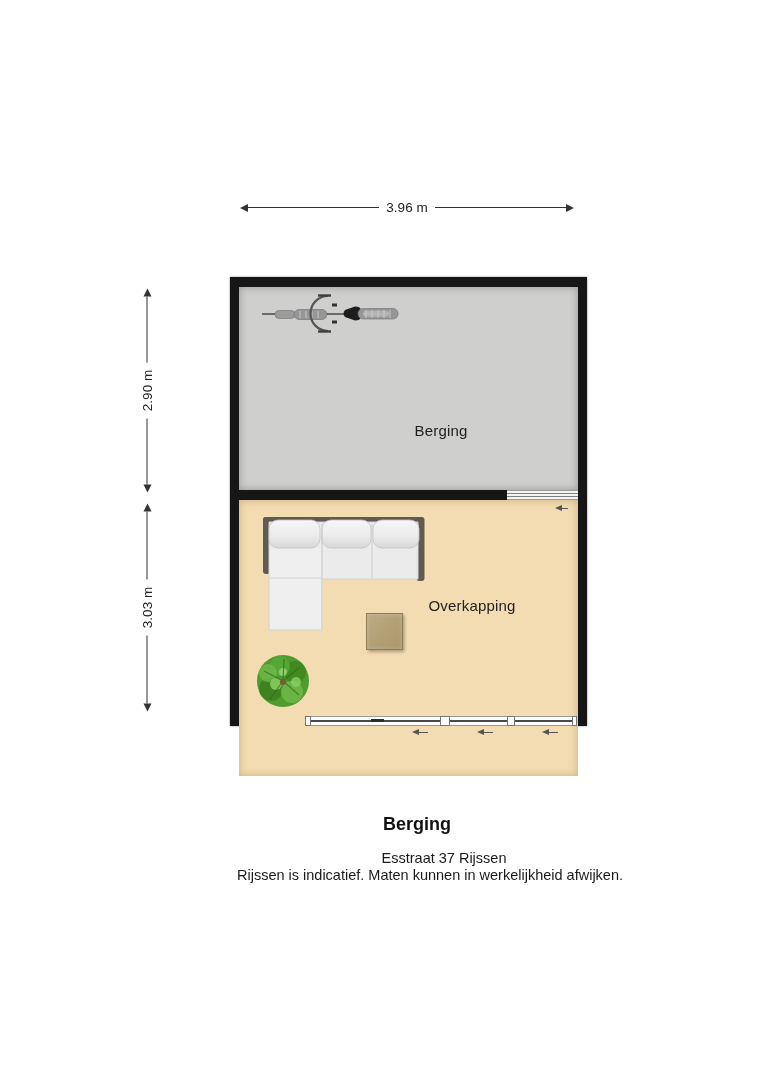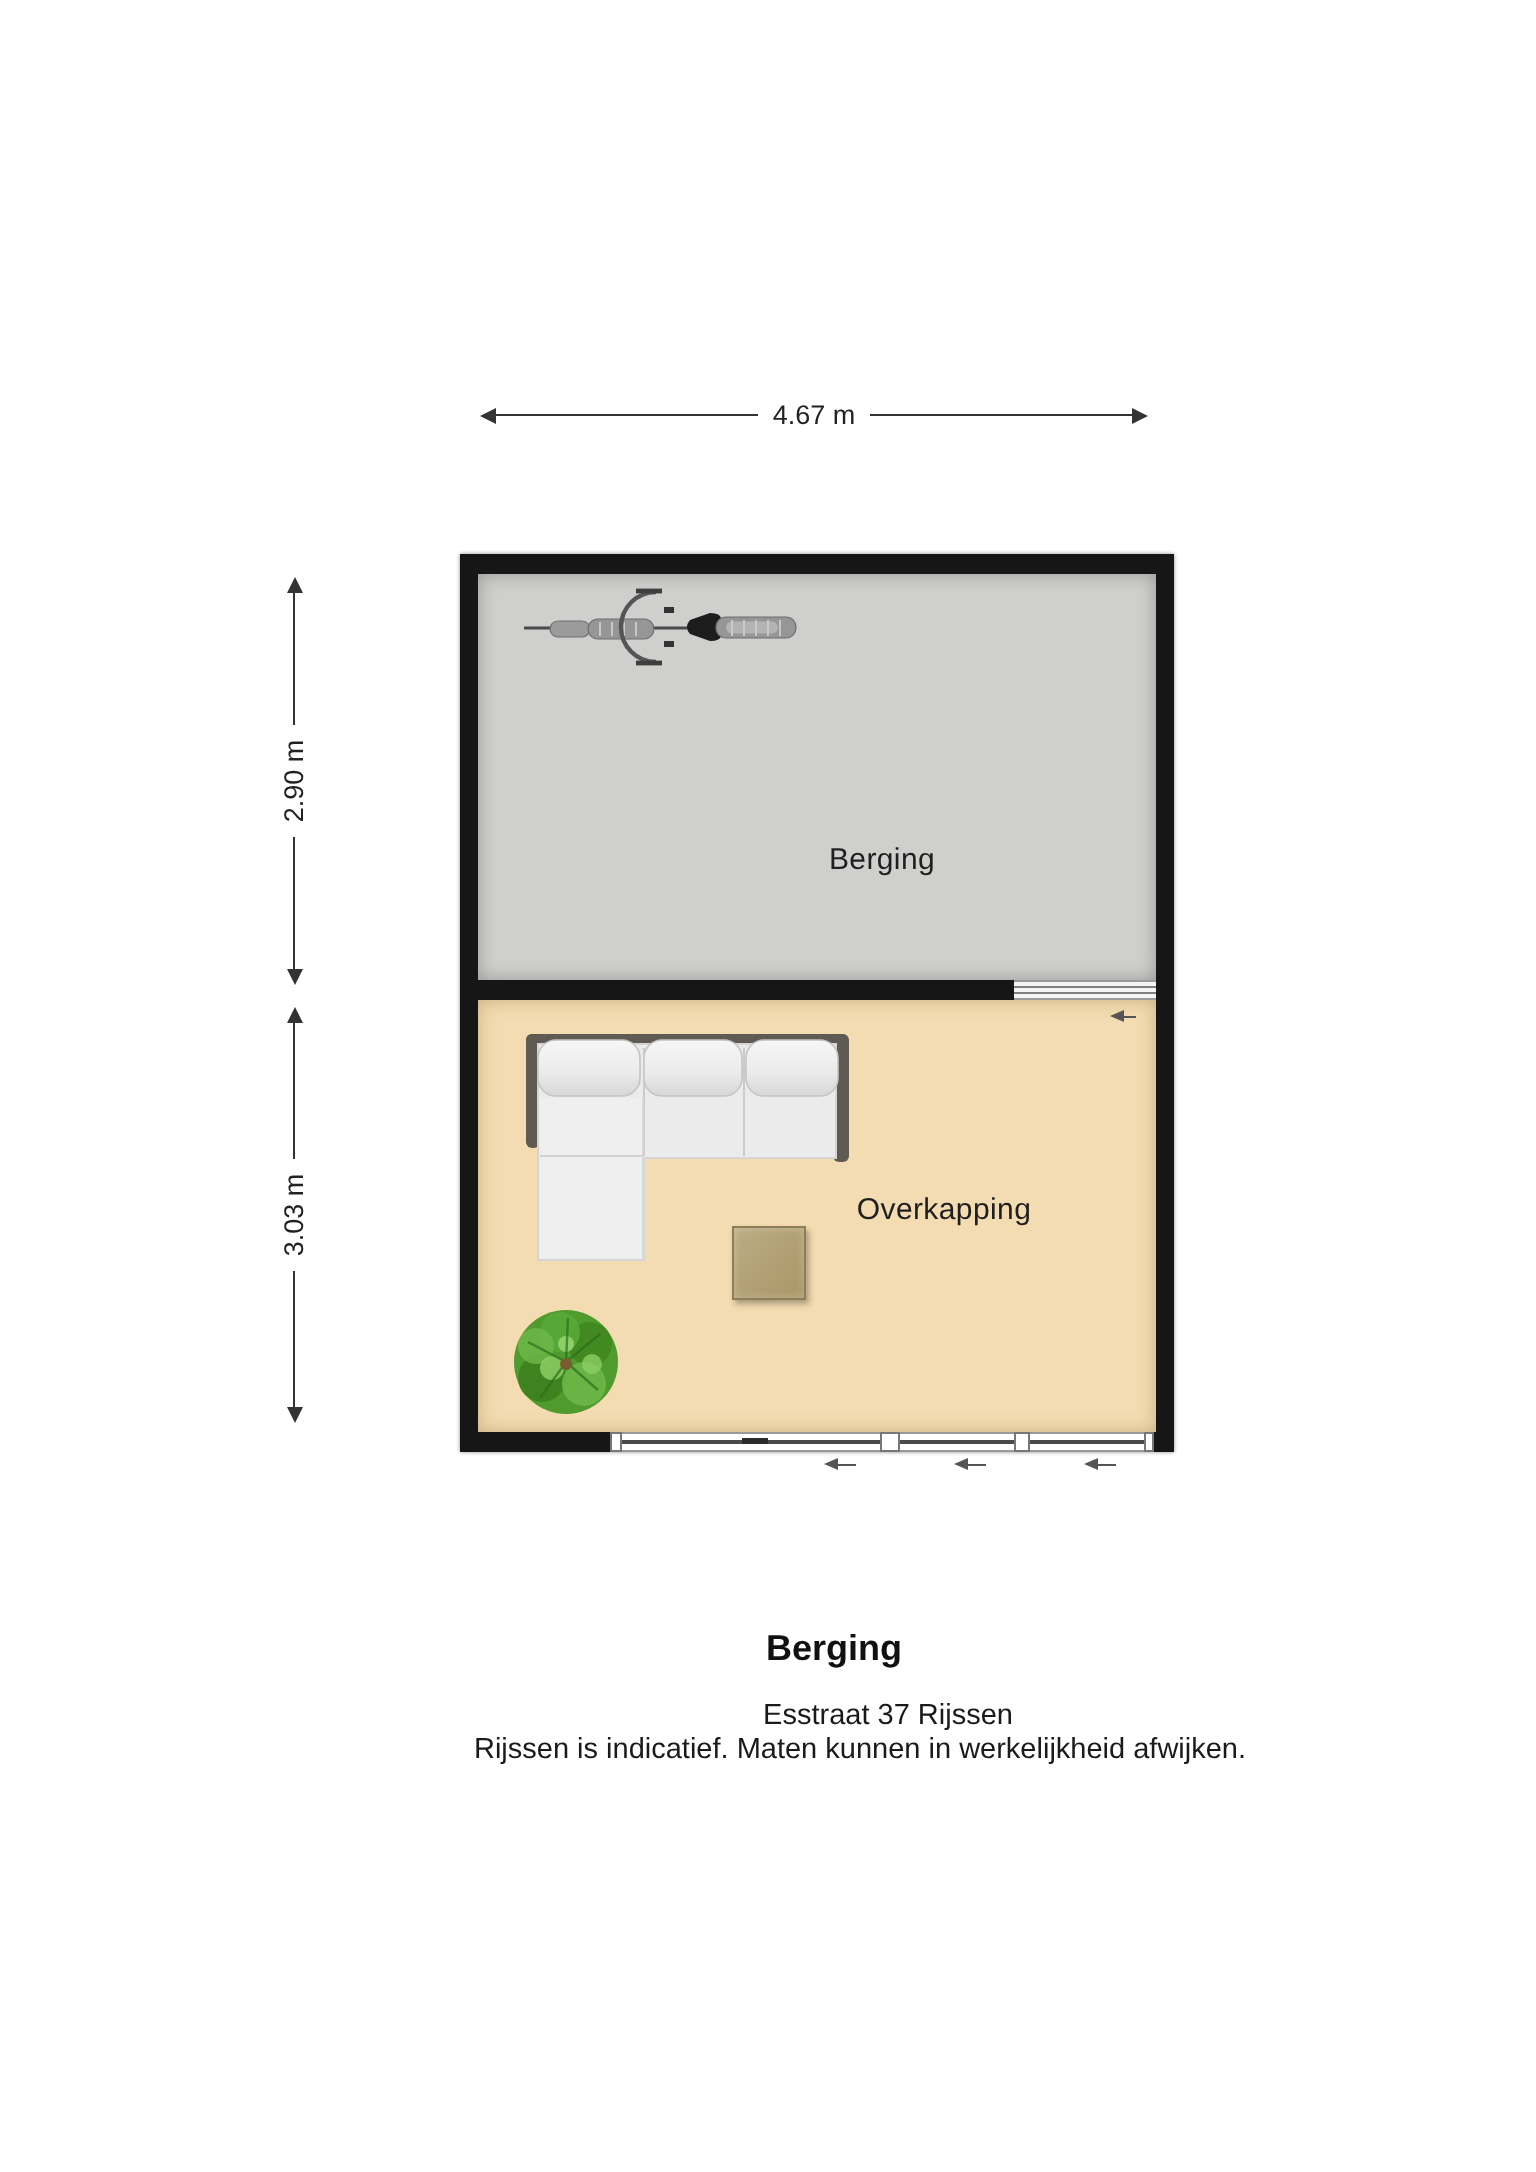--- a/index.html
+++ b/index.html
@@ -20,21 +20,21 @@
   .dim-label { font-size:13.5px; color:#222; padding:0 7px; white-space:nowrap; line-height:13px; }
 
   
   .plan { left:230px; top:277px; width:357px; height:449px; background:#161616; box-shadow:0 0 2px rgba(0,0,0,.45); }
   .floor-berging {
     left:9px; top:10px; width:339px; height:203px;
     background:#cfcfce;
     box-shadow:inset 0 0 9px rgba(0,0,0,.28);
   }
   .floor-overkapping {
-    left:9px; top:223px; width:339px; height:216px;
+    left:9px; top:223px; width:339px; height:276px;
     background:#f3dcb1;
     box-shadow:inset 0 0 9px rgba(125,92,40,.35);
   }
   .room-label {
     position:absolute; transform:translate(-50%,-50%);
     font-size:15px; color:#1f1f1f; letter-spacing:.2px; white-space:nowrap;
   }
   .lbl-berging { left:202px; top:143px; }
   .lbl-overkapping { left:242px; top:328px; }
 
@@ -74,21 +74,21 @@
     font-size:14.5px; color:#1a1a1a; white-space:nowrap; }
   .footer-address { left:430px; top:850px;padding-left:28px; }
   .footer-disclaimer { left:430px; top:867px; }
 </style>
 </head>
 <body>
 
 <div class="dim" style="left:240px; top:201px; width:334px;">
   <div class="ah-l"></div>
   <div class="dim-line"></div>
-  <div class="dim-label">4.67 m</div>
+  <div class="dim-label">3.96 m</div>
   <div class="dim-line"></div>
   <div class="ah-r"></div>
 </div>
 
 <div class="dim v" style="left:45px; top:384px; width:204px;">
   <div class="ah-l"></div>
   <div class="dim-line"></div>
   <div class="dim-label">2.90 m</div>
   <div class="dim-line"></div>
   <div class="ah-r"></div>

